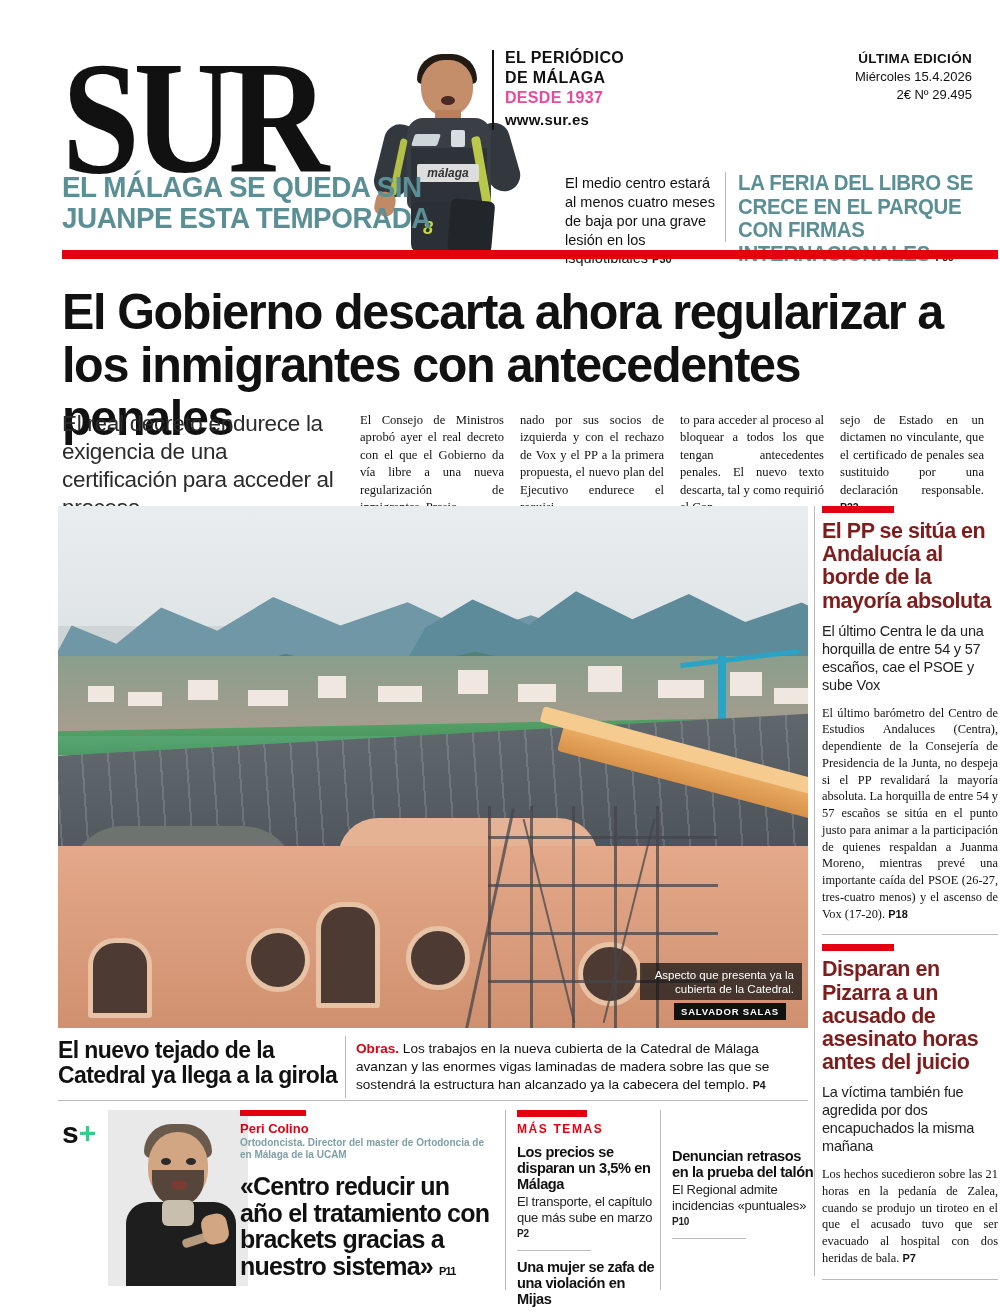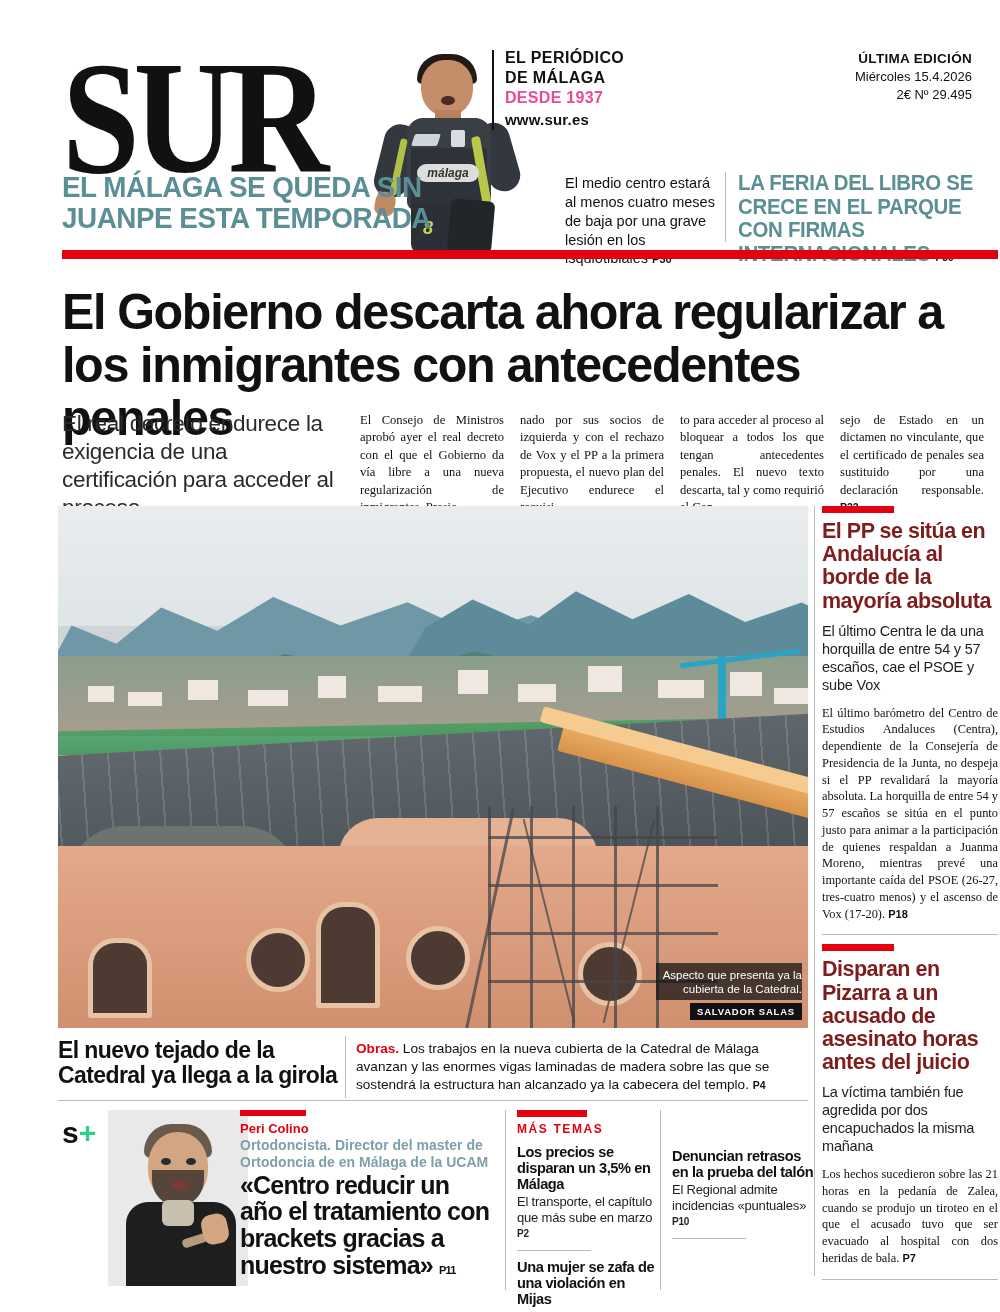--- a/index.html
+++ b/index.html
@@ -22,21 +22,21 @@
   
   .player{position:absolute;left:355px;top:52px;width:180px;height:205px;overflow:hidden;}
   .pl-head{position:absolute;left:66px;top:8px;width:52px;height:56px;border-radius:45% 45% 48% 48%;background:#c58e6b;}
   .pl-hair{position:absolute;left:62px;top:2px;width:60px;height:30px;border-radius:30px 30px 6px 6px;background:#241a14;}
   .pl-mouth{position:absolute;left:86px;top:44px;width:14px;height:9px;border-radius:50%;background:#4a2a22;}
   .pl-neck{position:absolute;left:80px;top:58px;width:26px;height:16px;background:#b9805f;}
   .pl-torso{position:absolute;left:52px;top:66px;width:84px;height:92px;background:#3a3f45;border-radius:16px 16px 8px 8px;}
   .pl-torso2{position:absolute;left:56px;top:96px;width:76px;height:66px;background:#2e3339;}
   .pl-badge{position:absolute;left:96px;top:78px;width:14px;height:17px;background:#d8dde2;border-radius:2px;}
   .pl-chev{position:absolute;left:58px;top:82px;width:26px;height:12px;background:#cfd6da;transform:skewX(-18deg);border-radius:2px;}
-  .pl-sponsor{position:absolute;left:62px;top:112px;width:62px;height:18px;background:#ddd;border-radius:9px;color:#333;font-size:12px;font-weight:bold;font-style:italic;text-align:center;line-height:18px;}
+  .pl-sponsor{position:absolute;left:62px;top:112px;width:62px;height:18px;background:#ddd;border-radius:2px;color:#333;font-size:12px;font-weight:bold;font-style:italic;text-align:center;line-height:18px;}
   .pl-armL{position:absolute;left:24px;top:72px;width:34px;height:74px;background:#33383e;border-radius:16px;transform:rotate(14deg);}
   .pl-armR{position:absolute;left:128px;top:70px;width:32px;height:70px;background:#33383e;border-radius:16px;transform:rotate(-16deg);}
   .pl-handL{position:absolute;left:20px;top:140px;width:20px;height:24px;background:#c08a66;border-radius:8px;transform:rotate(12deg);}
   .pl-shortL{position:absolute;left:56px;top:150px;width:44px;height:52px;background:#2b3036;border-radius:6px 6px 10px 10px;}
   .pl-shortR{position:absolute;left:94px;top:148px;width:44px;height:56px;background:#22262b;border-radius:6px 6px 10px 10px;transform:rotate(5deg);}
   .pl-num{position:absolute;left:68px;top:166px;font-size:18px;font-weight:bold;color:#c9d84a;font-style:italic;}
   .pl-stripe{position:absolute;left:122px;top:84px;width:9px;height:72px;background:#c9d84a;transform:rotate(-10deg);border-radius:4px;opacity:.9;}
   .pl-stripe2{position:absolute;left:40px;top:86px;width:7px;height:58px;background:#c9d84a;transform:rotate(12deg);border-radius:4px;opacity:.85;}
 
   
@@ -73,23 +73,23 @@
   .woodbeam2{position:absolute;left:478px;top:244px;width:340px;height:16px;background:#f6cb90;transform:rotate(15deg);border-radius:3px;}
   .crane{position:absolute;left:660px;top:150px;width:8px;height:130px;background:#2aa3c4;}
   .crane-arm{position:absolute;left:622px;top:150px;width:120px;height:5px;background:#2aa3c4;transform:rotate(-7deg);}
   .church{position:absolute;left:0;top:340px;width:760px;height:190px;background:linear-gradient(#e3a98a,#cf8f6e);}
   .dome{position:absolute;left:10px;top:320px;width:230px;height:56px;border-radius:120px 120px 0 0;background:#6d7470;}
   .dome2{position:absolute;left:280px;top:312px;width:260px;height:40px;border-radius:140px 140px 0 0;background:#e5b294;}
   .arch-w{position:absolute;width:54px;height:96px;border-radius:27px 27px 3px 3px;background:#4d3b33;border:5px solid #e8c2a4;}
   .oculus{position:absolute;width:54px;height:54px;border-radius:50%;background:#4d3b33;border:5px solid #e8c2a4;}
   .scaff{position:absolute;left:430px;top:300px;width:230px;height:230px;}
   .scaff i{position:absolute;background:rgba(70,70,75,.75);}
-  .cap-box{position:absolute;right:6px;bottom:28px;width:146px;background:rgba(20,20,20,.74);color:#fff;padding:5px 0 4px;text-align:right;}
+  .cap-box{position:absolute;right:6px;bottom:28px;width:146px;background:rgba(20,20,20,.74);color:#fff;padding:5px 8px 4px;text-align:right;}
   .cap-box .t{font-size:11.5px;line-height:1.22;}
-  .cap-credit{position:absolute;right:6px;bottom:8px;background:#111;color:#fff;font-size:9.5px;font-weight:bold;letter-spacing:.8px;padding:3px 7px;}
+  .cap-credit{position:absolute;right:22px;bottom:8px;background:#111;color:#fff;font-size:9.5px;font-weight:bold;letter-spacing:.8px;padding:3px 7px;}
 
   
   .cap-head{position:absolute;left:58px;top:1038px;width:280px;font-size:23px;line-height:1.1;font-weight:bold;letter-spacing:-.6px;color:#111;}
   .cap-vr{position:absolute;left:345px;top:1036px;width:1px;height:62px;background:#bbb;}
   .cap-body{position:absolute;left:356px;top:1040px;width:430px;font-size:13.6px;line-height:1.33;color:#111;}
   .cap-body b{color:#e3000f;}
   .cap-body .pg{font-size:10.5px;font-weight:bold;}
   .rule-wide{position:absolute;left:58px;top:1100px;width:750px;height:1px;background:#bbb;}
 
   
@@ -116,21 +116,21 @@
   .iv-mouth{position:absolute;left:63px;top:70px;width:16px;height:10px;border-radius:50%;background:#7a3b33;}
   .iv-body{position:absolute;left:18px;top:92px;width:110px;height:90px;background:#1e1e1e;border-radius:22px 22px 0 0;}
   .iv-collar{position:absolute;left:54px;top:90px;width:32px;height:26px;background:#c9bfae;border-radius:6px;}
   .iv-arm{position:absolute;left:54px;top:118px;width:56px;height:30px;background:#1e1e1e;border-radius:14px;transform:rotate(-18deg);}
   .iv-hand{position:absolute;left:94px;top:104px;width:26px;height:30px;background:#d3a683;border-radius:10px;transform:rotate(-12deg);}
   .iv-band{position:absolute;left:74px;top:126px;width:26px;height:9px;background:#b59b7e;border-radius:4px;transform:rotate(-18deg);}
 
   .iv-text{position:absolute;left:240px;top:1110px;width:255px;}
   .iv-red{width:66px;height:6px;background:#e3000f;margin-bottom:6px;}
   .iv-name{font-size:13px;font-weight:bold;color:#e3000f;line-height:1.15;}
-  .iv-role{font-size:14px;font-weight:bold;color:#7e9fa8;line-height:1.2;margin-bottom:1px;}
+  .iv-role{font-size:10px;font-weight:bold;color:#7e9fa8;line-height:1.2;margin-bottom:12px;}
   .iv-quote{font-size:25px;line-height:1.07;font-weight:bold;letter-spacing:-.8px;color:#111;}
   .iv-quote .pg{font-size:11px;}
 
   .mt-vr{position:absolute;left:505px;top:1110px;width:1px;height:180px;background:#bbb;}
   .mt-vr2{position:absolute;left:660px;top:1110px;width:1px;height:180px;background:#bbb;}
   .mt{position:absolute;top:1110px;width:146px;}
   .mt.c1{left:517px;}
   .mt.c2{left:672px;}
   .mt-red{width:70px;height:7px;background:#e3000f;margin-bottom:5px;}
   .mt-label{font-size:12px;font-weight:bold;color:#e3000f;letter-spacing:1.6px;margin-bottom:8px;}

